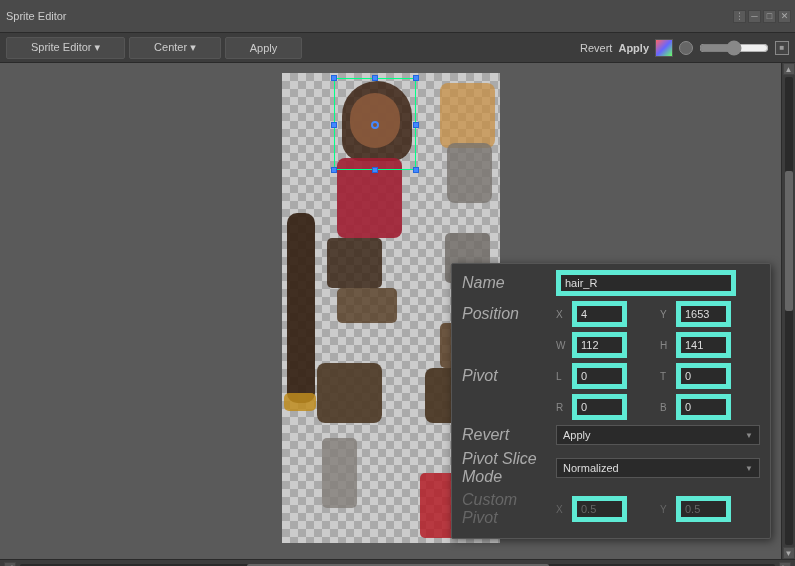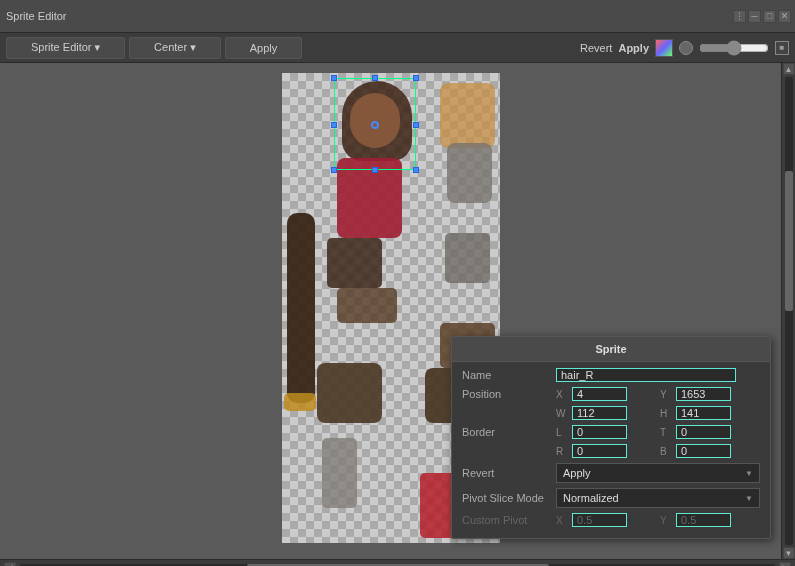--- a/index.html
+++ b/index.html
@@ -203,42 +203,43 @@
     }
     .props-row {
       display: flex;
       align-items: center;
       margin-bottom: 5px;
       gap: 4px;
     }
     .props-label {
       width: 90px;
       color: #aaa;
-      font-size: 11px;
+      font-size: 16px;
       flex-shrink: 0;
+      font-style: italic;
     }
     .props-field-group {
       display: flex;
       align-items: center;
       gap: 4px;
       flex: 1;
     }
     .props-field-label {
       color: #888;
       font-size: 10px;
       width: 12px;
     }
     .props-input {
       background: #2a2a2a;
-      border: 1px solid #5eead4;
+      border: 5px solid #5eead4;
       color: #ddd;
       font-size: 11px;
       padding: 1px 4px;
       width: 55px;
-      height: 14px;
+      height: 26px;
       outline: none;
     }
     .props-input-wide {
       width: 120px;
     }
     .props-select-display {
       background: #2a2a2a;
       border: 1px solid #555;
       color: #ddd;
       font-size: 11px;
@@ -431,21 +432,20 @@
           <div class="handle" style="top:89px;left:-3px;"></div>
           <div class="handle" style="top:89px;left:38px;"></div>
           <div class="handle" style="top:89px;left:79px;"></div>
 
           <div style="position:absolute;top:44px;left:38px;width:8px;height:8px;border-radius:50%;background:none;border:2px solid #4488ff;transform:translate(-1px,-1px);"></div>
         </div>
       </div>
     </div>
 
     <div class="props-panel">
-      <div class="props-header">Sprite</div>
       <div class="props-body">
 
         <div class="props-row">
           <span class="props-label">Name</span>
           <input class="props-input props-input-wide" type="text" style="width: 180px;" value="hair_R">
         </div>
 
         <div class="props-row">
           <span class="props-label">Position</span>
           <div class="props-field-group">
@@ -464,21 +464,21 @@
             <span class="props-field-label">W</span>
             <input class="props-input" type="text" value="112" style="">
           </div>
           <div class="props-field-group">
             <span class="props-field-label">H</span>
             <input class="props-input" type="text" value="141" style="">
           </div>
         </div>
 
         <div class="props-row">
-          <span class="props-label">Border</span>
+          <span class="props-label">Pivot</span>
           <div class="props-field-group">
             <span class="props-field-label">L</span>
             <input class="props-input" type="text" value="0" style="">
           </div>
           <div class="props-field-group">
             <span class="props-field-label">T</span>
             <input class="props-input" type="text" value="0" style="">
           </div>
         </div>
 

